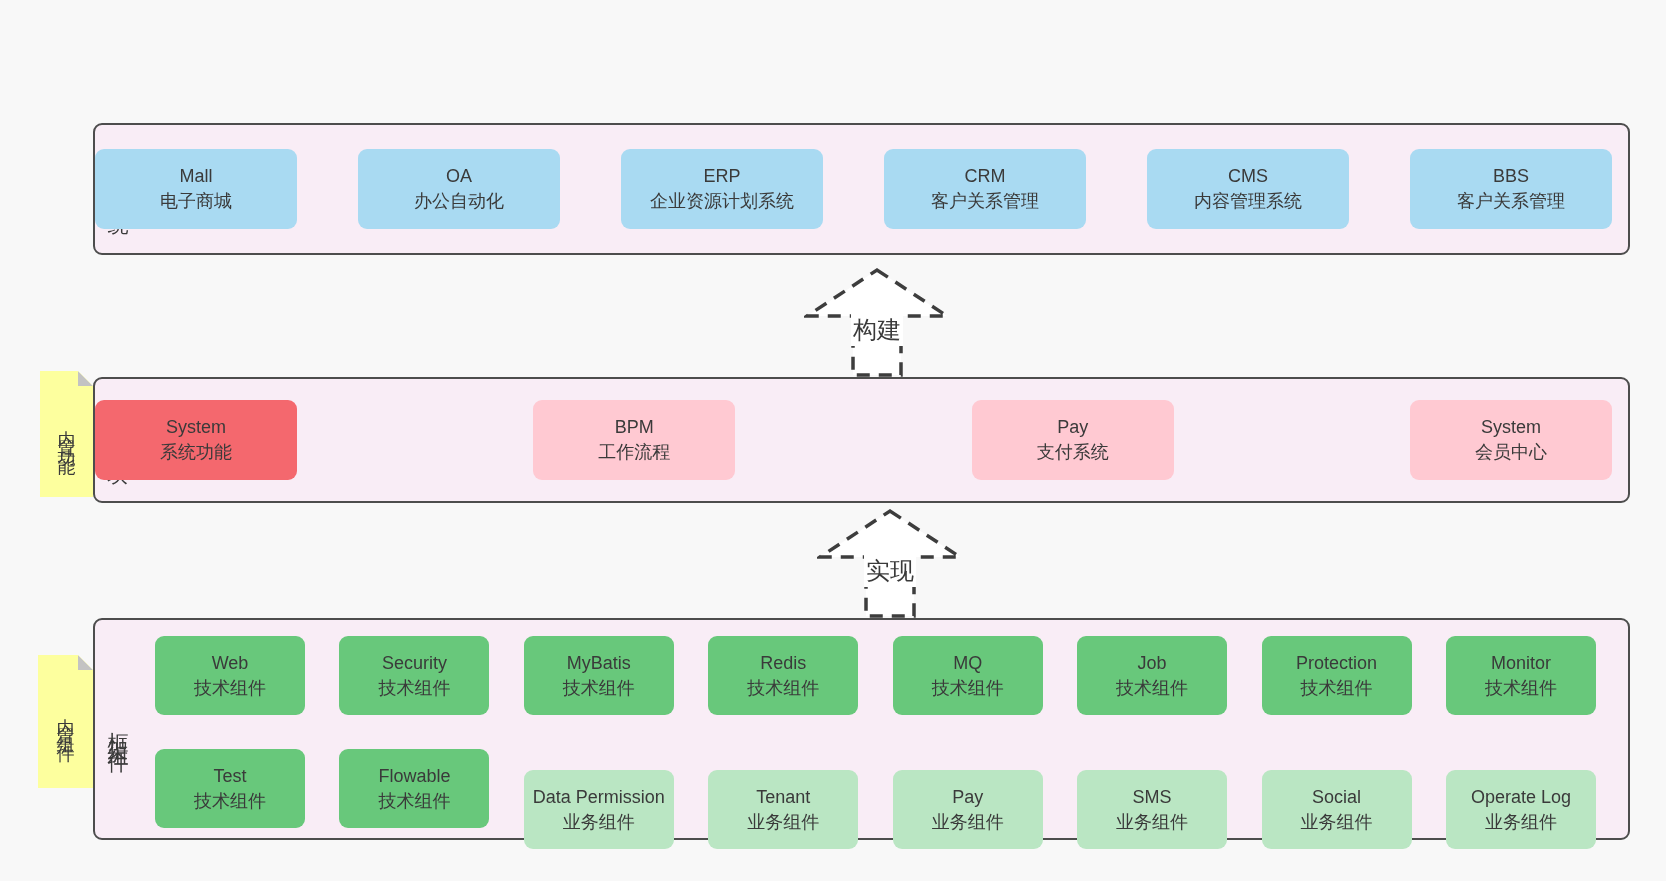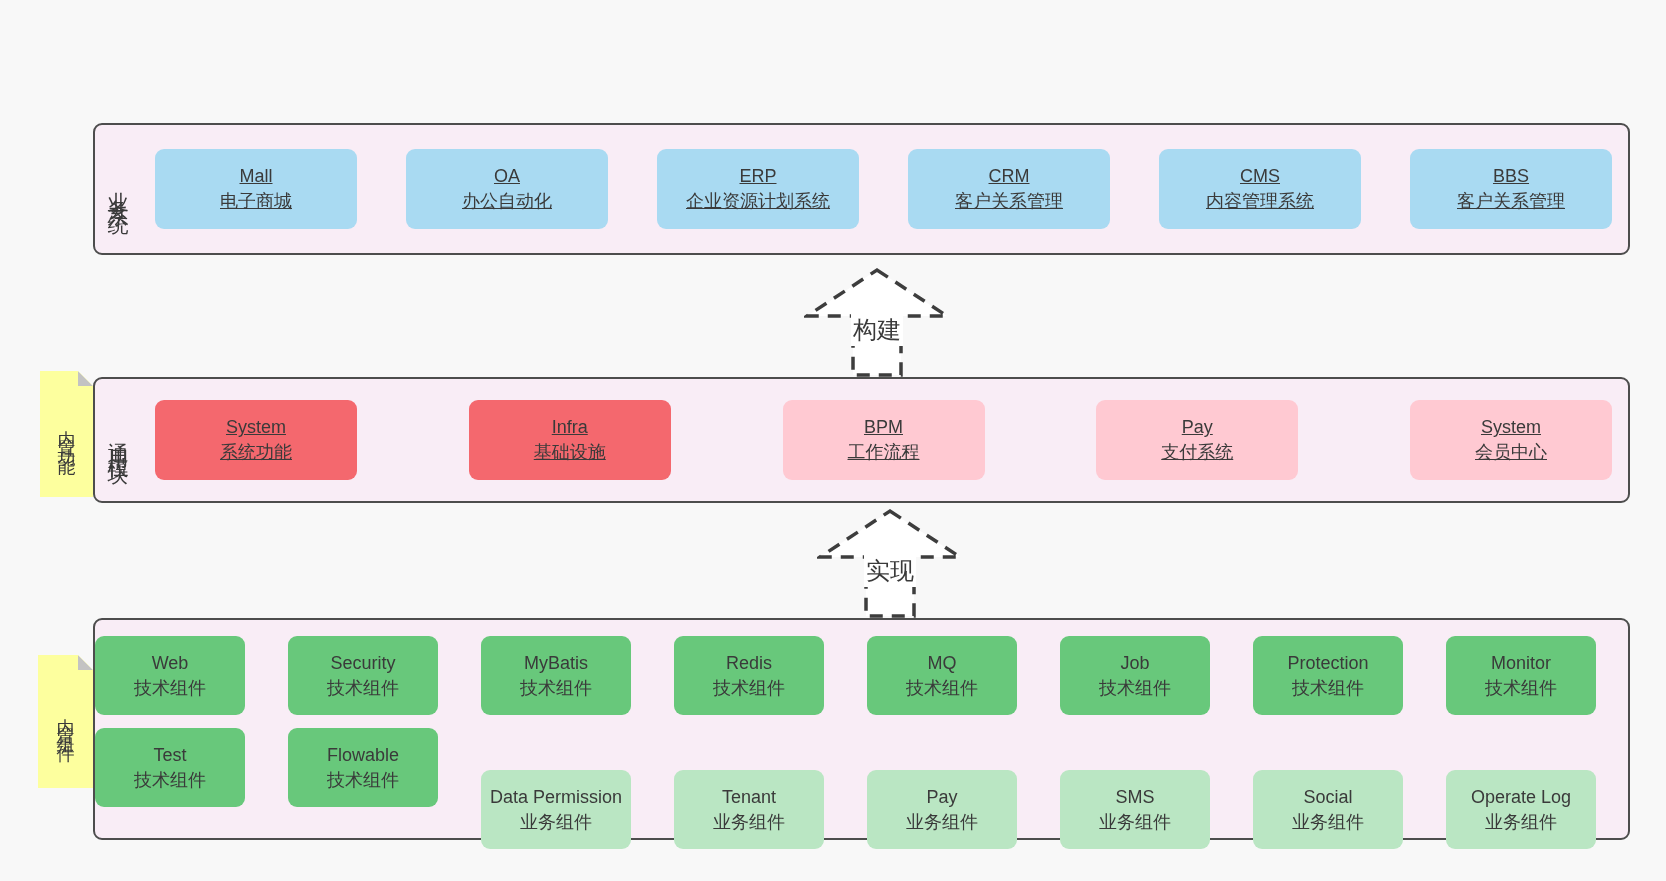--- a/index.html
+++ b/index.html
@@ -3,22 +3,22 @@
 <meta charset="utf-8">
 <style>
   html,body{margin:0;padding:0;}
   body{background:#f8f8f8;font-family:"Liberation Sans","DejaVu Sans",sans-serif;color:#3a3a3a;}
   .canvas{position:relative;width:1666px;height:881px;background:#f8f8f8;overflow:hidden;}
 
   .panel{position:absolute;left:93px;width:1537px;background:#f9edf6;border:2px solid #4d4d4d;border-radius:9px;box-sizing:border-box;}
   .panel-label{position:absolute;left:13px;top:50%;transform:translateY(-50%);writing-mode:vertical-rl;text-orientation:upright;font-size:21px;letter-spacing:7px;line-height:1;white-space:nowrap;color:#3a3a3a;}
 
   .row{position:absolute;left:0;right:0;display:flex;justify-content:space-between;box-sizing:border-box;}
-  .row.six{padding-left:60px;padding-right:16px;top:50%;transform:translateY(-50%);text-decoration:underline;}
-  .row.eight{padding-right:32px;}
+  .row.six{padding-right:16px;top:50%;transform:translateY(-50%);}
+  .row.eight{padding-left:60px;padding-right:32px;align-items:center;}
   .row.r1{top:16px;}
   .row.r2{top:108px;}
 
   .box{border-radius:9px;display:flex;flex-direction:column;justify-content:center;align-items:center;text-align:center;font-size:18px;line-height:1.38;color:#3a3a3a;}
   .box.lg{width:202px;height:80px;}
   .box.sm{width:150px;height:79px;}
   .blue{background:#a9daf2;}
   .red{background:#f4686e;}
   .pink{background:#ffc9d2;}
   .green{background:#68c87b;}
@@ -78,24 +78,20 @@
   <div class="sticky" style="left:40px;top:371px;width:53px;height:126px;">
     <div class="fold"></div>
     <div class="sticky-label">内置功能</div>
   </div>
   <div class="panel" style="top:377px;height:126px;">
     <div class="panel-label">通用模块</div>
     <div class="row six">
       <div class="box lg red">
         <div class="box-name">System</div>
         <div class="box-desc">系统功能</div>
-      </div>
-      <div class="box lg red">
-        <div class="box-name">Infra</div>
-        <div class="box-desc">基础设施</div>
       </div>
       <div class="box lg pink">
         <div class="box-name">BPM</div>
         <div class="box-desc">工作流程</div>
       </div>
       <div class="box lg pink">
         <div class="box-name">Pay</div>
         <div class="box-desc">支付系统</div>
       </div>
       <div class="box lg pink">

